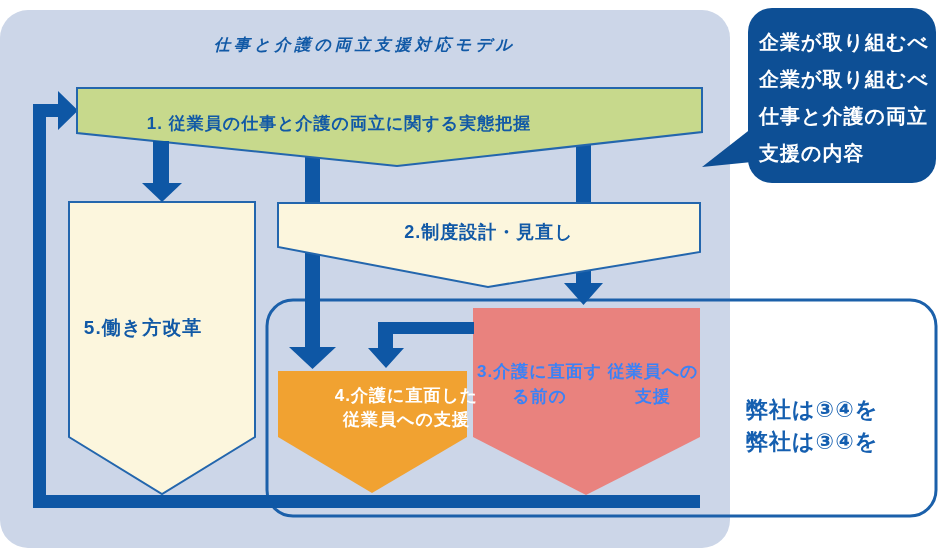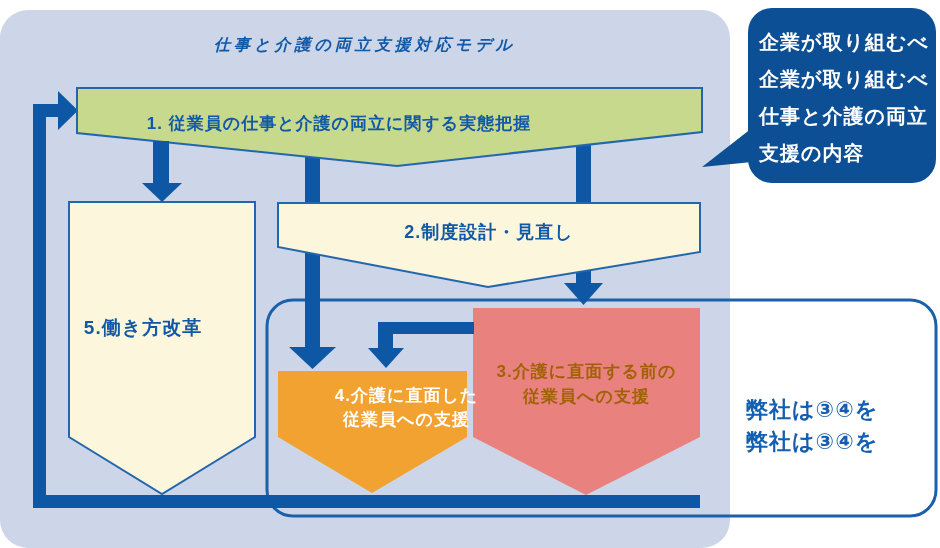--- a/index.html
+++ b/index.html
@@ -17,21 +17,21 @@
     text-align:center;font-weight:bold;color:#1159a6;
   }
   .title{
     left:0;top:28px;width:730px;height:34px;
     font-size:16px;letter-spacing:4px;font-style:italic;
   }
   .step1{left:77px;top:88px;width:524px;height:46px;font-size:17px;letter-spacing:1px;margin-top:12px;}
   .step2{left:278px;top:203px;width:422px;height:58px;font-size:18px;letter-spacing:1px;}
   .step5{left:69px;top:205px;width:148px;height:245px;font-size:19px;letter-spacing:1px;}
   .step3{left:473px;top:308px;width:227px;height:152px;font-size:17px;
-         color:#a16207;line-height:25px;letter-spacing:1px;flex-direction:column;}
+         color:#3b82f6;line-height:25px;letter-spacing:1px;flex-direction:row;}
   .step4{left:278px;top:372px;width:189px;height:72px;font-size:17px;
          color:#ffffff;line-height:24px;letter-spacing:1px;flex-direction:column;margin-left:34px;}
   .callout{
     position:absolute;left:748px;top:8px;width:188px;height:175px;
     background:#0d4f95;border-radius:24px;box-sizing:border-box;
     padding:16px 0 0 11px;color:#ffffff;font-weight:bold;
     font-size:20px;line-height:37px;letter-spacing:1px;
   }
   .callout div{white-space:nowrap;}
   .note{

